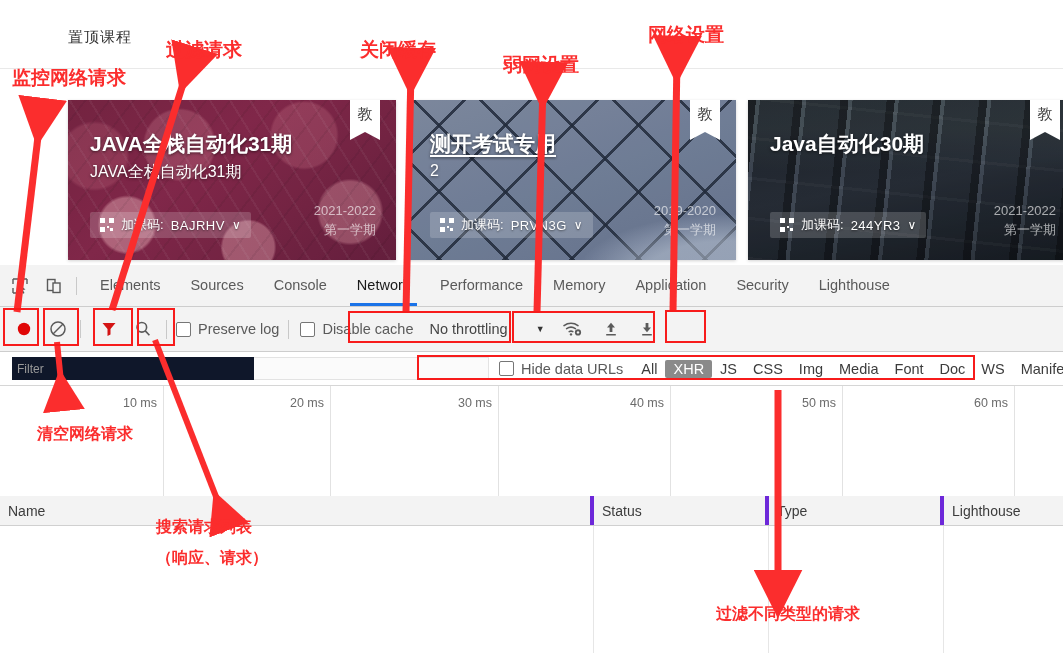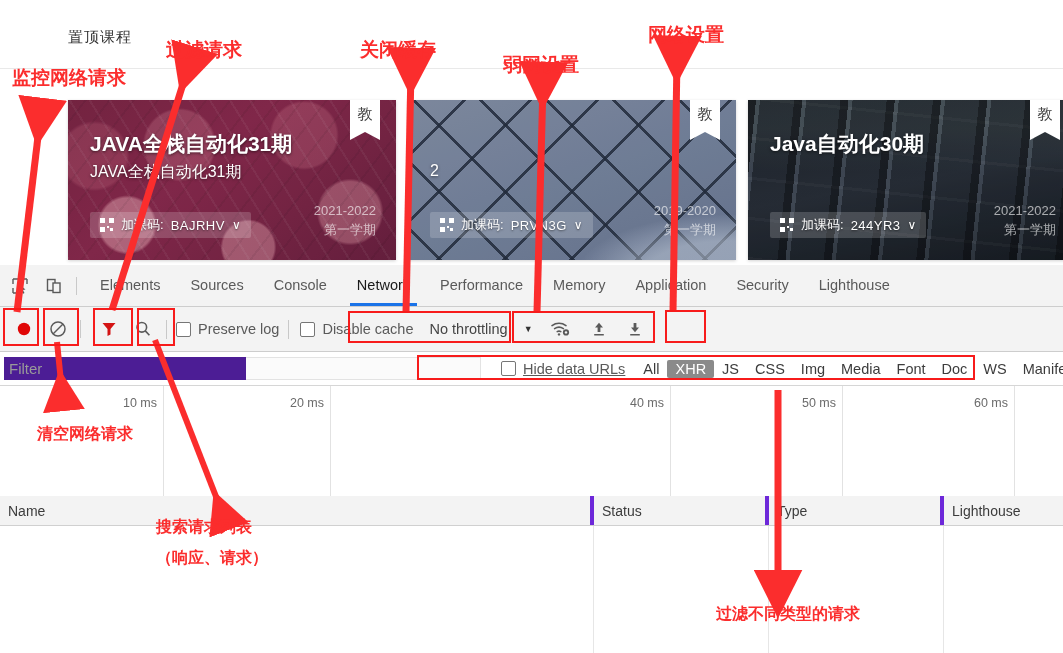--- a/index.html
+++ b/index.html
@@ -121,32 +121,32 @@
   }
 
   .dt-toolbar{
     position:relative;height:44px;background:#f3f3f3;border-bottom:1px solid #cdcdcd;
     display:flex;align-items:center;padding-left:4px;
   }
   .sep{width:1px;height:19px;background:#c8c8c8;margin:0 9px;flex:0 0 auto;}
   .chk{display:flex;align-items:center;gap:7px;font-size:14.5px;color:#5a5a5a;white-space:nowrap;flex:0 0 auto;}
   .box{width:13px;height:13px;border:1.5px solid #767676;border-radius:2px;background:#fff;display:inline-block;flex:0 0 auto;}
   .throttle{
-    display:flex;align-items:center;gap:16px;font-size:14.5px;color:#444;
+    display:flex;align-items:center;gap:28px;font-size:14.5px;color:#444;
     padding:2px 6px 2px 4px;flex:0 0 auto;white-space:nowrap;
   }
   .caret{font-size:9px;color:#333;}
 
   .dt-filterbar{
     position:relative;height:33px;background:#fff;border-bottom:1px solid #d6d6d6;
     display:flex;align-items:center;
   }
   .filter-input{
-    margin-left:4px;width:236px;height:21px;border:1px solid transparent;background:#4c1d95;
-    font-size:15px;color:#9a9a9a;display:flex;align-items:center;padding-left:4px;flex:0 0 auto;
+    margin-left:12px;width:236px;height:21px;border:1px solid transparent;background:#0f172a;
+    font-size:12px;color:#9a9a9a;display:flex;align-items:center;padding-left:4px;flex:0 0 auto;
   }
   .filter-blank{width:234px;height:21px;background:#fbfbfb;border:1px solid #e3e3e3;border-left:none;flex:0 0 auto;}
   .types{display:flex;align-items:center;gap:0;font-size:14.5px;color:#3c3c3c;flex:0 0 auto;}
   .type{padding:1px 8px;border-radius:2px;white-space:nowrap;}
   .type.sel{background:#8a8a8a;color:#fff;}
 
   
   .timeline{position:relative;height:120px;background:#fff;border-bottom:1px solid #d0d0d0;overflow:hidden;}
   .tl-ticks{position:absolute;inset:0;}
   .tl-cell{position:absolute;top:0;bottom:0;border-right:1px solid #e2e2e2;}
@@ -204,20 +204,21 @@
         <div class="card-term">
           <div>2021-2022</div>
           <div>第一学期</div>
         </div>
       </div>
 
       <div class="card c2">
         <div class="bg"></div>
         <div class="overlay"></div>
         <div class="teach-flag">教</div>
+        <div class="card-title underline">测开考试专用</div>
         <div class="card-sub">2</div>
         <div class="card-code">
           <span class="qr">
               <i></i>
               <i></i>
               <i></i>
               <i></i>
               <i></i>
             </span>
           <span>加课码:</span>
@@ -347,21 +348,21 @@
         <svg width="18" height="18" viewBox="0 0 18 18">
           <path d="M9 12.2l4-4.6h-2.6V3h-2.8v4.6H5z" fill="#5a5a5a"></path>
           <rect x="4.2" y="14" width="9.6" height="1.5" fill="#5a5a5a"></rect>
         </svg>
       </div>
     </div>
 
     <div class="dt-filterbar">
       <div class="filter-input">Filter</div>
       <div class="filter-blank"></div>
-      <div class="chk" style="margin-left:20px;text-decoration:underline;">
+      <div class="chk" style="margin-left:10px;">
         <span class="box"></span>
         <span>Hide data URLs</span>
       </div>
       <div class="types" style="margin-left:10px;">
         <span class="type">All</span>
         <span class="type sel">XHR</span>
         <span class="type">JS</span>
         <span class="type">CSS</span>
         <span class="type">Img</span>
         <span class="type">Media</span>
@@ -375,20 +376,23 @@
     </div>
 
     <div class="timeline">
       <div class="tl-ticks">
         <div class="tl-cell" style="left:0;width:163px;">
           <div class="tl-label">10 ms</div>
         </div>
         <div class="tl-cell" style="left:163px;width:167px;">
           <div class="tl-label">20 ms</div>
         </div>
+        <div class="tl-cell" style="left:330px;width:168px;">
+          <div class="tl-label">30 ms</div>
+        </div>
         <div class="tl-cell" style="left:498px;width:172px;">
           <div class="tl-label">40 ms</div>
         </div>
         <div class="tl-cell" style="left:670px;width:172px;">
           <div class="tl-label">50 ms</div>
         </div>
         <div class="tl-cell" style="left:842px;width:172px;">
           <div class="tl-label">60 ms</div>
         </div>
       </div>

